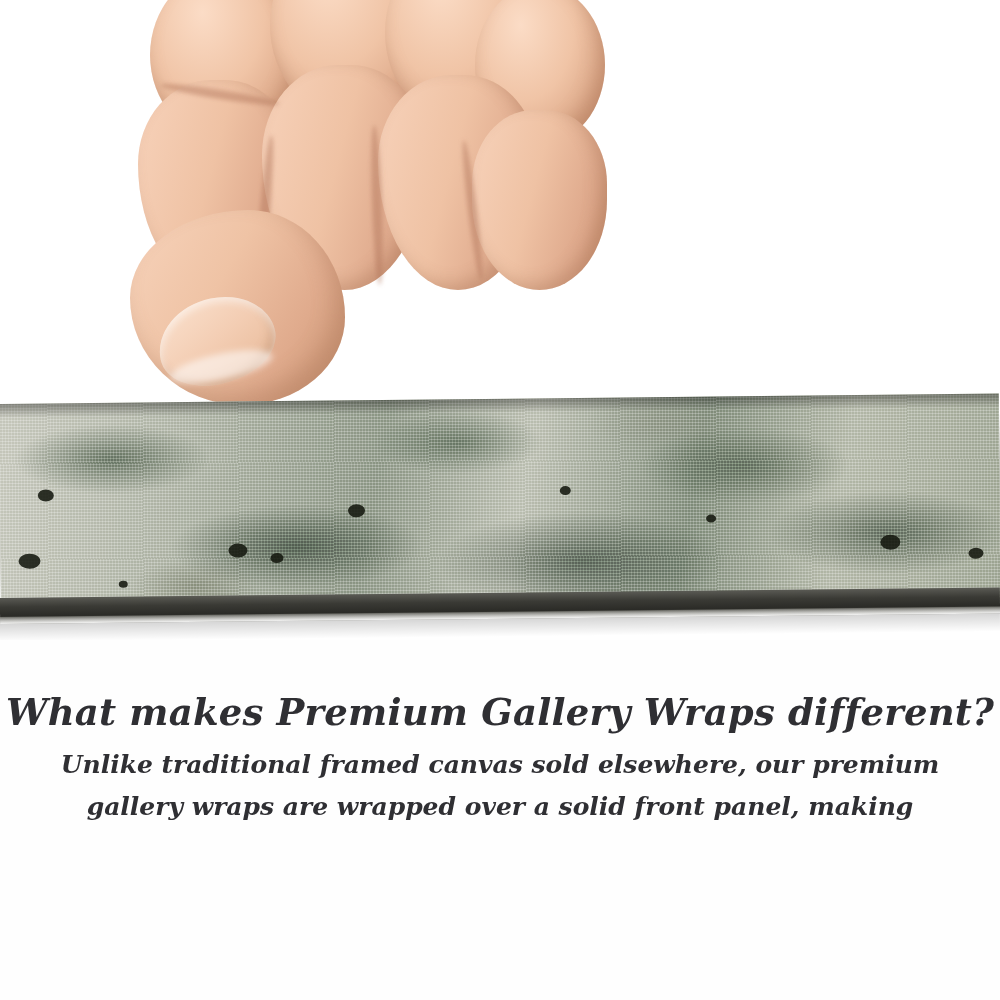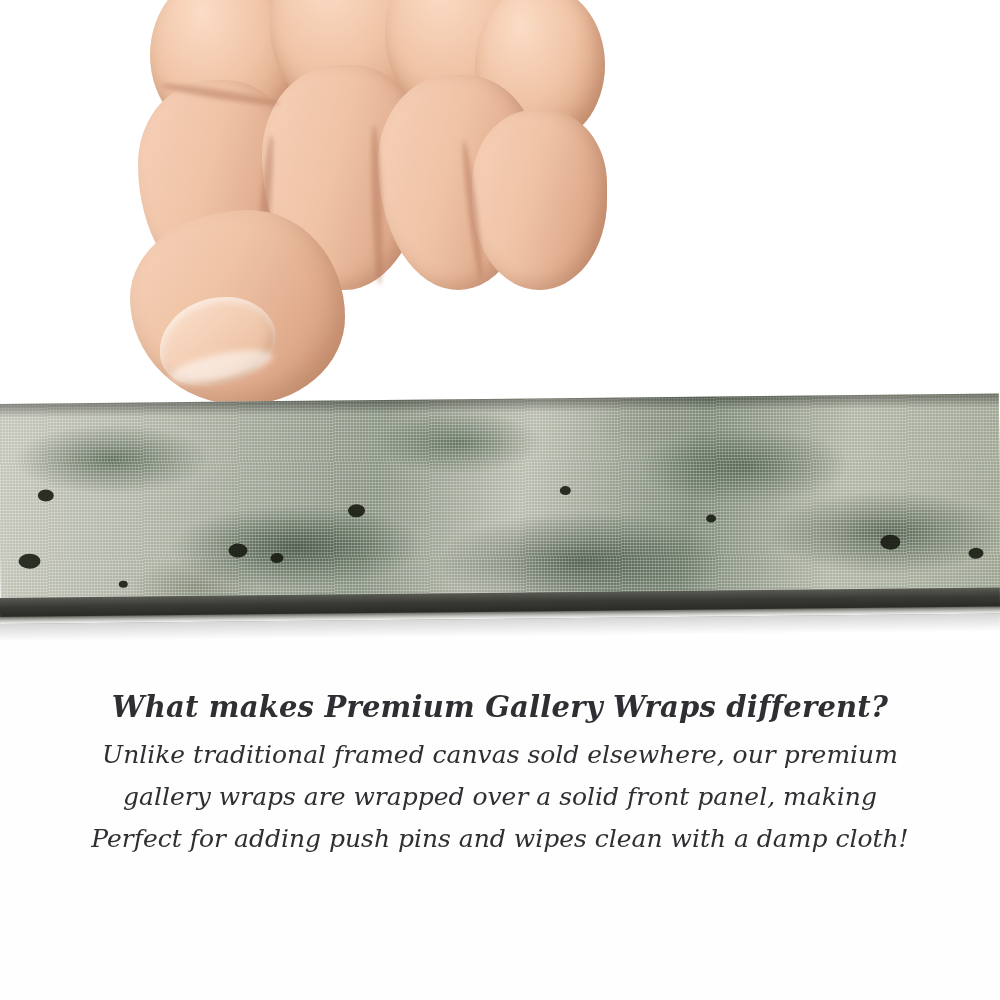--- a/index.html
+++ b/index.html
@@ -187,30 +187,30 @@
     position: absolute;
     left: 0;
     top: 690px;
     width: 1000px;
     text-align: center;
     color: #2f2f33;
     font-family: "DejaVu Serif", serif;
     font-style: italic;
   }
   .caption-heading {
-    font-size: 29px;
+    font-size: 37px;
     font-weight: 700;
     letter-spacing: .2px;
     margin-bottom: 14px;
   }
   .caption-body p {
     margin: 0 0 9px 0;
     font-size: 25px;
     line-height: 1.32;
-    font-weight: 400;
+    font-weight: 700;
   }
   .caption-body p:last-child {
     margin-top: 8px;
     margin-bottom: 0;
   }
 </style>
 </head>
 <body>
 
 <div class="page">
@@ -259,17 +259,16 @@
       <div class="strip-edge-glow"></div>
     </div>
     <div class="under-shadow"></div>
   </div>
 
   <div class="caption">
     <div class="caption-heading">What makes Premium Gallery Wraps different?</div>
     <div class="caption-body">
       <p>Unlike traditional framed canvas sold elsewhere, our premium</p>
       <p>gallery wraps are wrapped over a solid front panel, making</p>
-      <p>Perfect for adding push pins and wipes clean with a damp cloth!</p>
     </div>
   </div>
 
 </div>
 
 </body></html>

